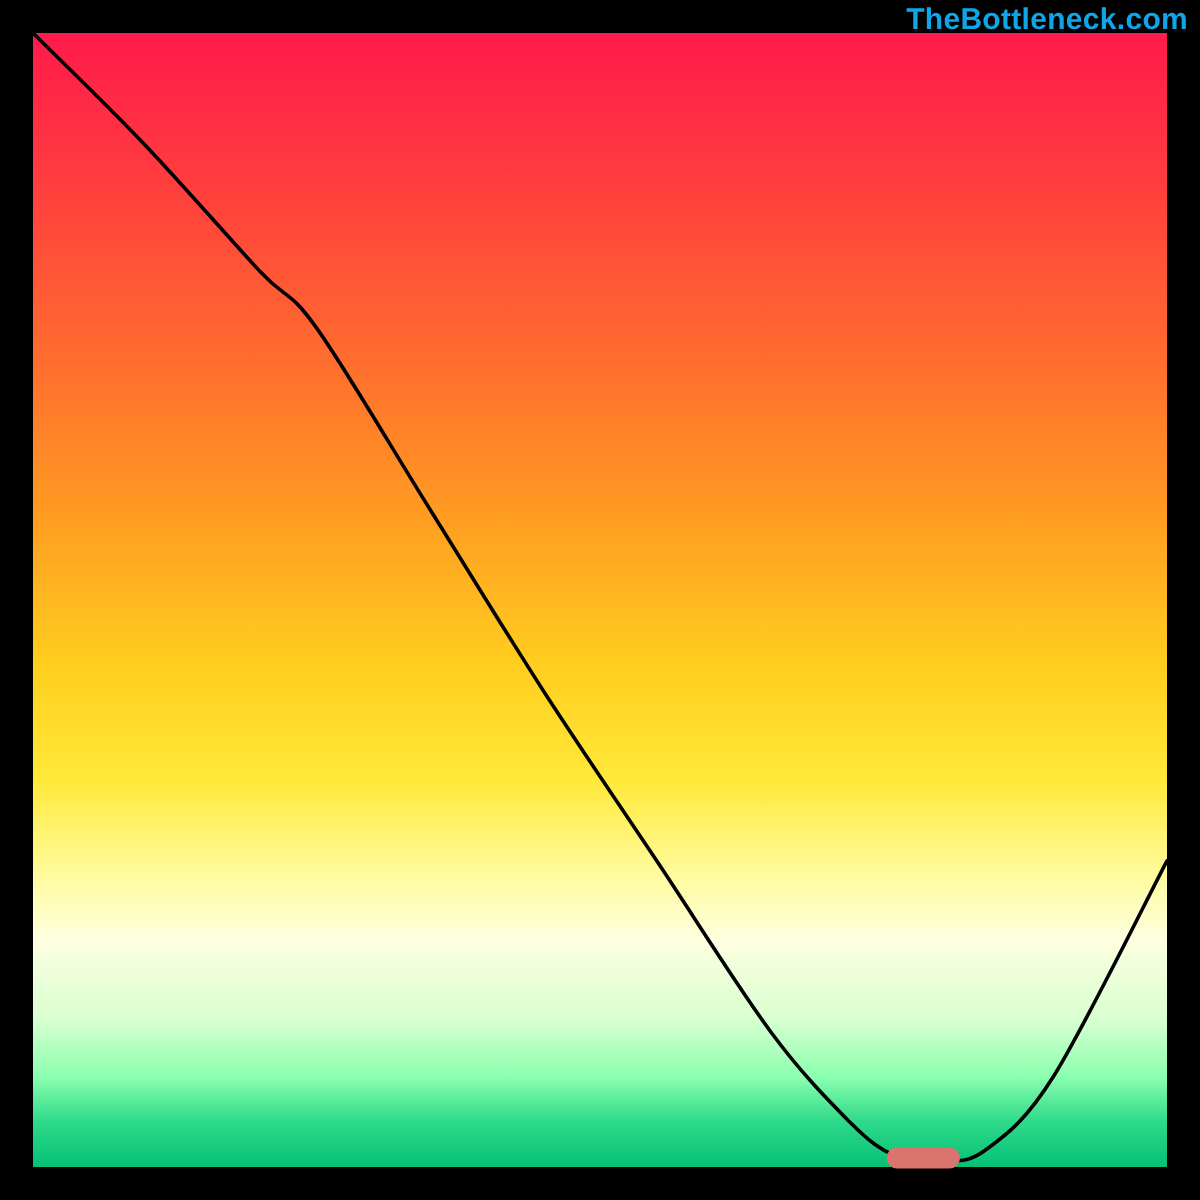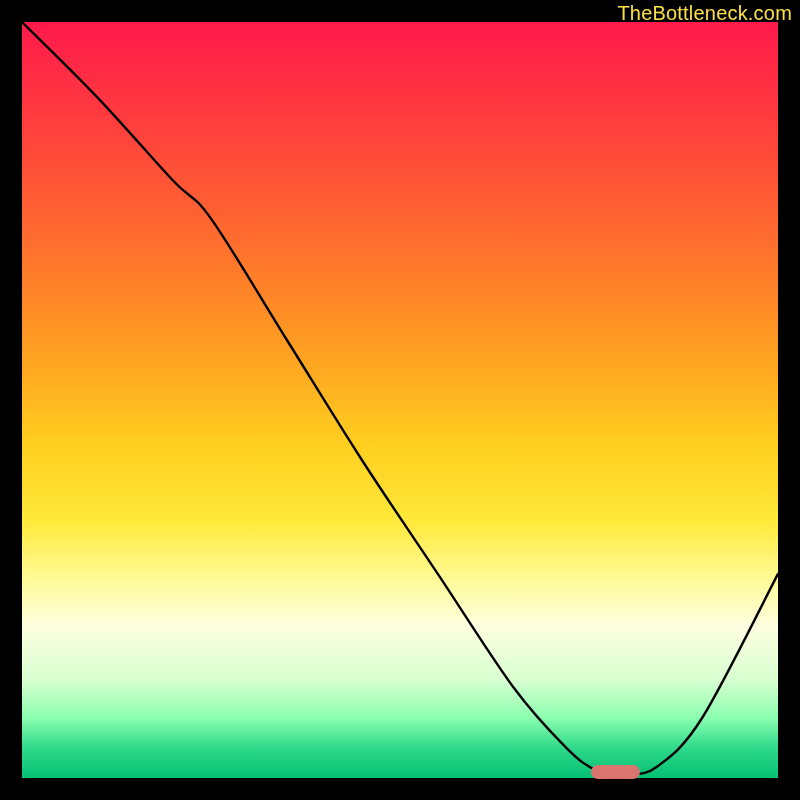--- a/index.html
+++ b/index.html
@@ -35,23 +35,23 @@
       #d8ffd0 87%,
       #8cffb0 92%,
       #2fd98a 96%,
       #06c074 100%
     );
   }
   .watermark {
     position: absolute;
     top: 2px;
     right: 8px;
-    color: #fde047;
+    color: #0ea5e9;
     font-size: 20px;
-    font-weight: 400;
+    font-weight: 700;
     letter-spacing: 0.2px;
     user-select: none;
   }
   svg.curve {
     position: absolute;
     left: 0;
     top: 0;
     width: 756px;
     height: 756px;
   }

